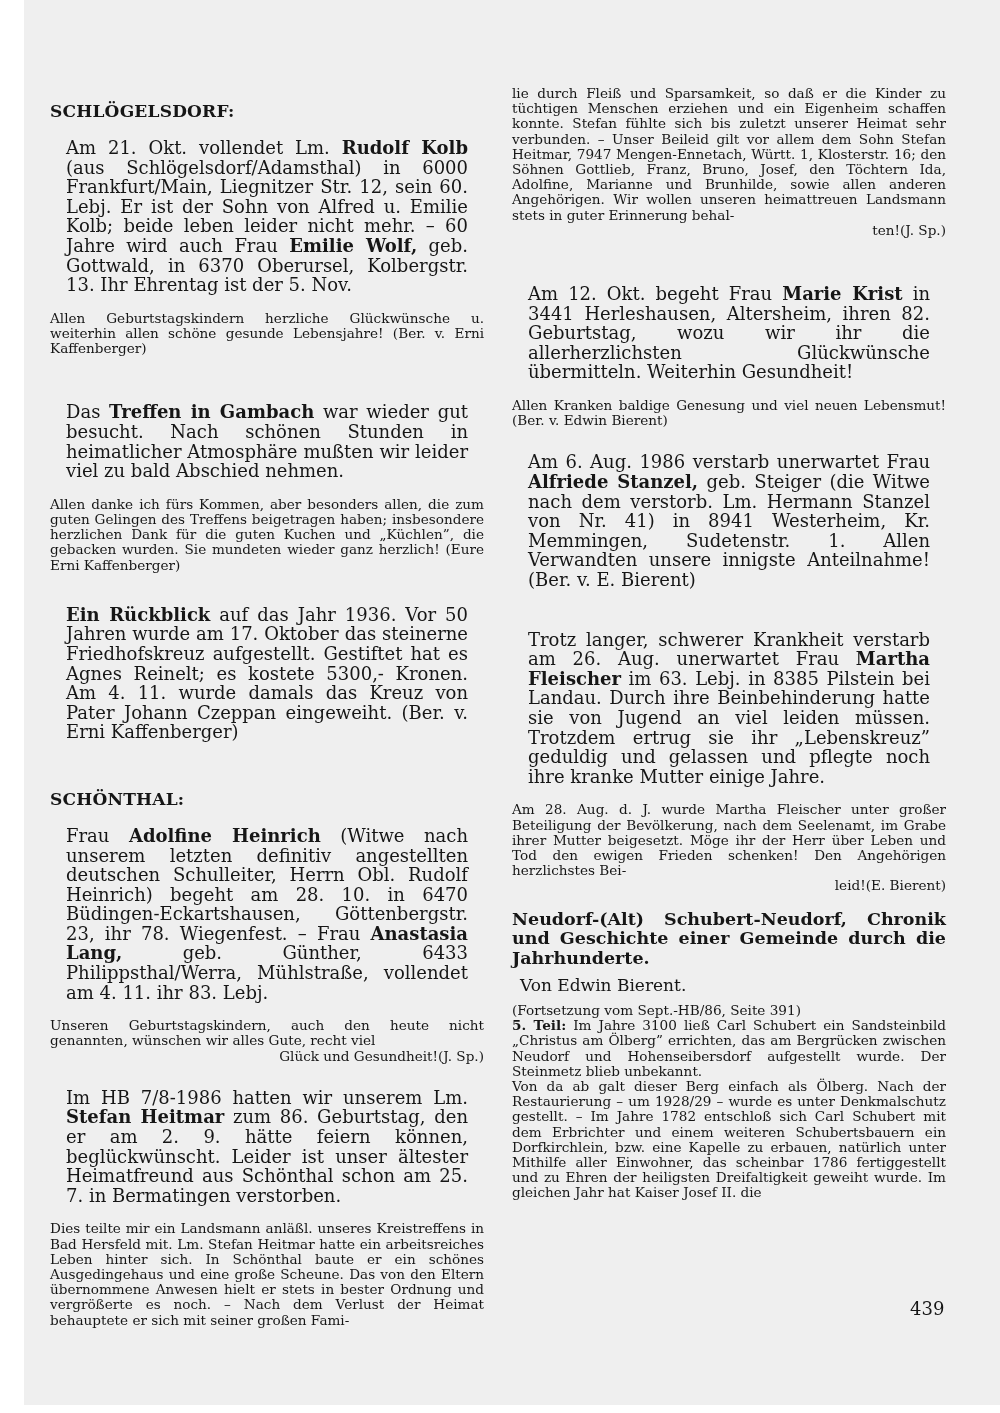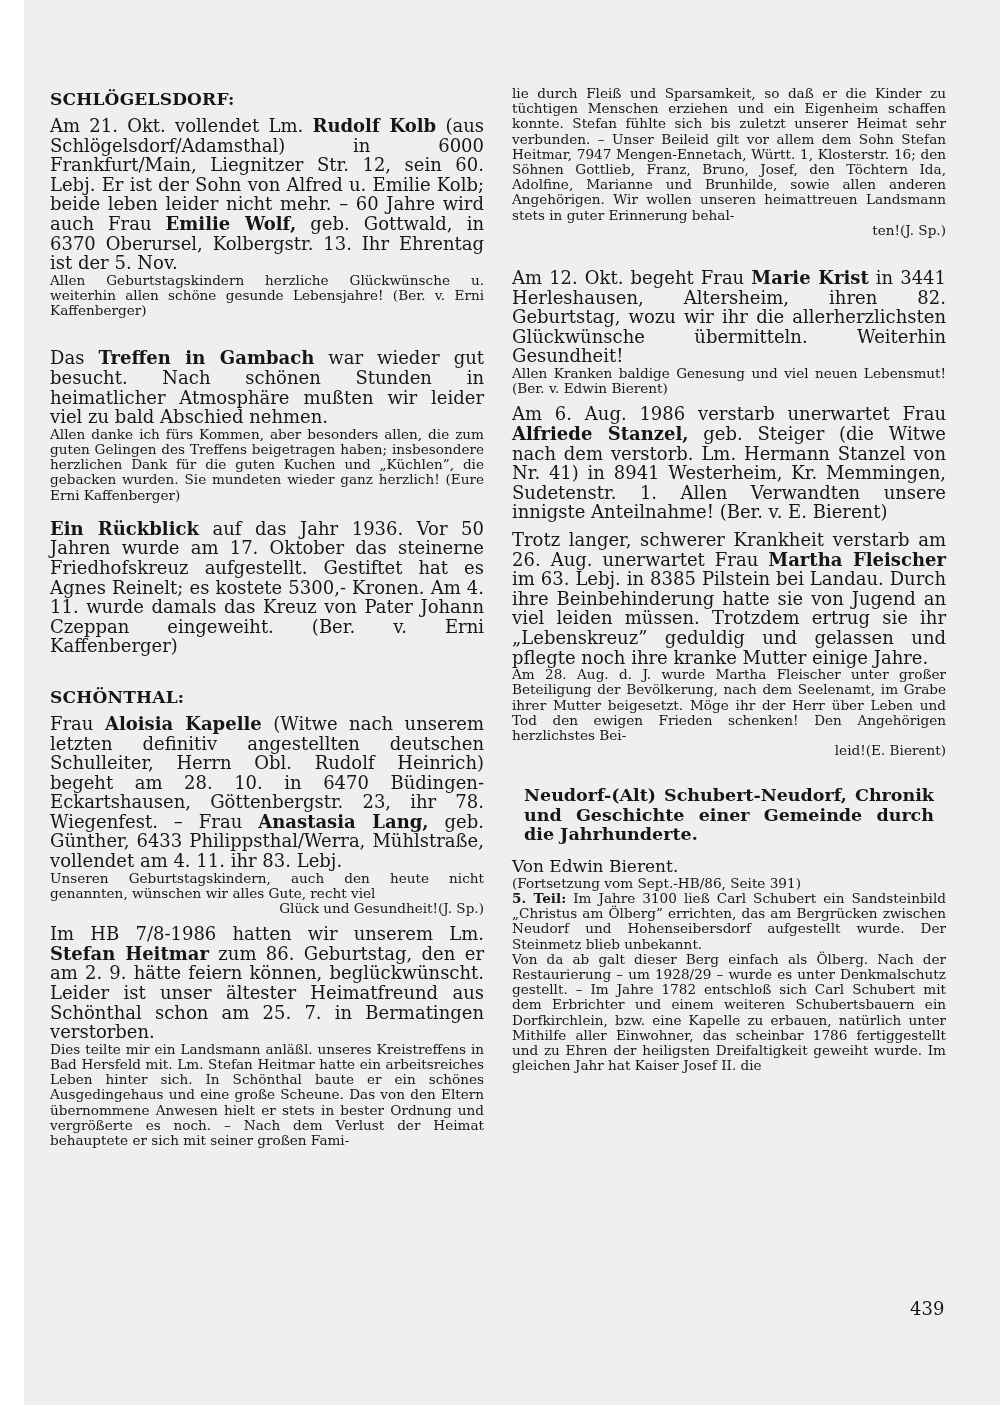--- a/index.html
+++ b/index.html
@@ -7,45 +7,45 @@
       width: 1000px; height: 1413px; position: relative; overflow: hidden;
       background: #ffffff;
       font-family: "DejaVu Serif", "Liberation Serif", serif;
       color: #161616;
     }
     .paper {
       position: absolute; left: 24px; top: 0; width: 976px; height: 1405px;
       background: #efefef;
     }
     .col {
-      position: absolute; top: 88px;
+      position: absolute; top: 100px;
     }
     .col-left { left: 50px; width: 434px; }
     .col-right { left: 512px; width: 434px; top: 86px; }
     .heading {
       font-weight: bold; font-size: 17px; letter-spacing: 0.2px;
       margin: 0 0 6px 0; line-height: 22px;
     }
     .big {
       font-size: 18px; line-height: 19.6px; text-align: justify;
-      margin: 0; word-spacing: 0px;
+      margin: 16px; word-spacing: 0px;
     }
     .small {
       font-size: 13.6px; line-height: 15.2px; text-align: justify;
       margin: 0;
     }
     .small-last-right { display: flex; justify-content: flex-end; font-size: 13.6px; line-height: 15.2px; }
     b { font-weight: bold; }
     .gap-s { height: 8px; }
     .gap-m { height: 16px; }
     .gap-l { height: 30px; }
     .title-block {
-      font-weight: bold; font-size: 17.5px; line-height: 19.5px; text-align: justify; margin: 12px;
+      font-weight: bold; font-size: 17.5px; line-height: 19.5px; text-align: justify; margin: 0;
     }
-    .byline { font-size: 17px; line-height: 19px; margin: 0; }
+    .byline { font-size: 17px; line-height: 19px; margin: 8px; }
     .pageno {
       position: absolute; left: 910px; top: 1298px; font-size: 18px;
     }
   </style>
 </head>
 <body>
 
 <div class="paper"></div>
 
 <div class="col col-left">
@@ -66,21 +66,21 @@
   <div class="gap-m"></div>
 
   <section>
     <p class="big"><b>Ein Rückblick</b><span> auf das Jahr 1936. Vor 50 Jahren wurde am 17. Oktober das steinerne Friedhofskreuz aufgestellt. Gestiftet hat es Agnes Reinelt; es kostete 5300,- Kronen. Am 4. 11. wurde damals das Kreuz von Pater Johann Czeppan eingeweiht. (Ber. v. Erni Kaffenberger)</span></p>
   </section>
 
   <div class="gap-l"></div>
 
   <section>
     <h2 class="heading">SCHÖNTHAL:</h2>
-    <p class="big"><span>Frau </span><b>Aloisia Kapelle</b><span> (Witwe nach unserem letzten definitiv angestellten deutschen Schulleiter, Herrn Obl. Rudolf Heinrich) begeht am 28. 10. in 6470 Büdingen-Eckartshausen, Göttenbergstr. 23, ihr 78. Wiegenfest. – Frau </span><b>Anastasia Lang,</b><span> geb. Günther, 6433 Philippsthal/Werra, Mühlstraße, vollendet am 4. 11. ihr 83. Lebj.</span></p>
+    <p class="big"><span>Frau </span><b>Adolfine Heinrich</b><span> (Witwe nach unserem letzten definitiv angestellten deutschen Schulleiter, Herrn Obl. Rudolf Heinrich) begeht am 28. 10. in 6470 Büdingen-Eckartshausen, Göttenbergstr. 23, ihr 78. Wiegenfest. – Frau </span><b>Anastasia Lang,</b><span> geb. Günther, 6433 Philippsthal/Werra, Mühlstraße, vollendet am 4. 11. ihr 83. Lebj.</span></p>
     <p class="small">Unseren Geburtstagskindern, auch den heute nicht genannten, wünschen wir alles Gute, recht viel</p>
     <div class="small-last-right">
       <span>Glück und Gesundheit!</span>
       <span>(J. Sp.)</span>
     </div>
     <div class="gap-s"></div>
     <p class="big"><span>Im HB 7/8-1986 hatten wir unserem Lm. </span><b>Stefan Heitmar</b><span> zum 86. Geburtstag, den er am 2. 9. hätte feiern können, beglückwünscht. Leider ist unser ältester Heimatfreund aus Schönthal schon am 25. 7. in Bermatingen verstorben.</span></p>
     <p class="small">Dies teilte mir ein Landsmann anläßl. unseres Kreistreffens in Bad Hersfeld mit. Lm. Stefan Heitmar hatte ein arbeitsreiches Leben hinter sich. In Schönthal baute er ein schönes Ausgedingehaus und eine große Scheune. Das von den Eltern übernommene Anwesen hielt er stets in bester Ordnung und vergrößerte es noch. – Nach dem Verlust der Heimat behauptete er sich mit seiner großen Fami-</p>
   </section>
 </div>

